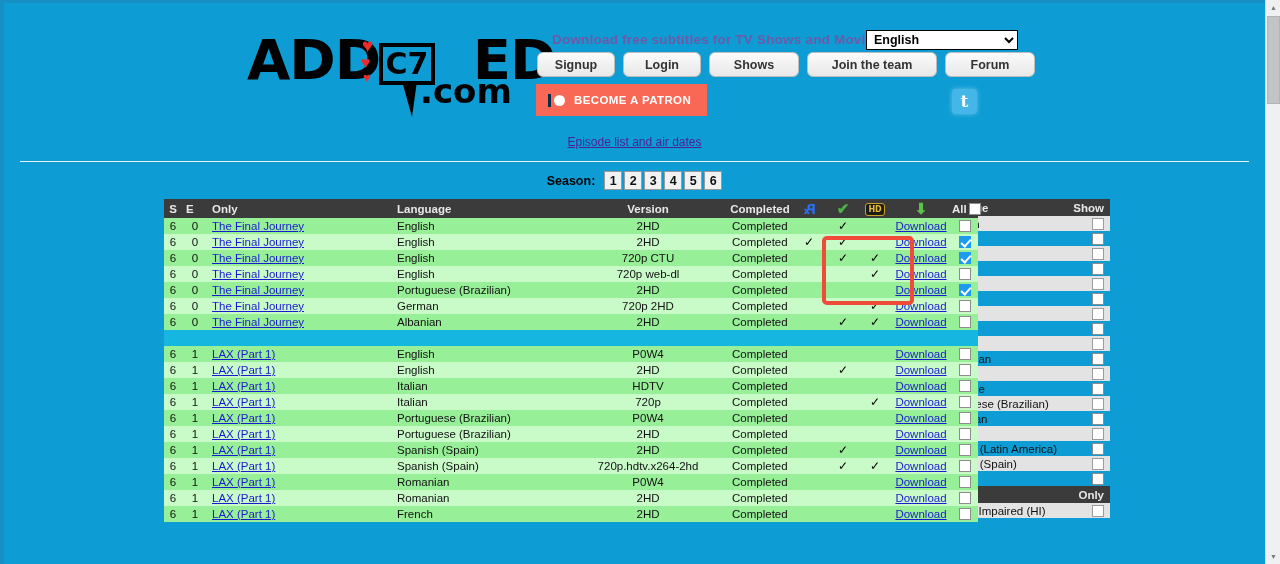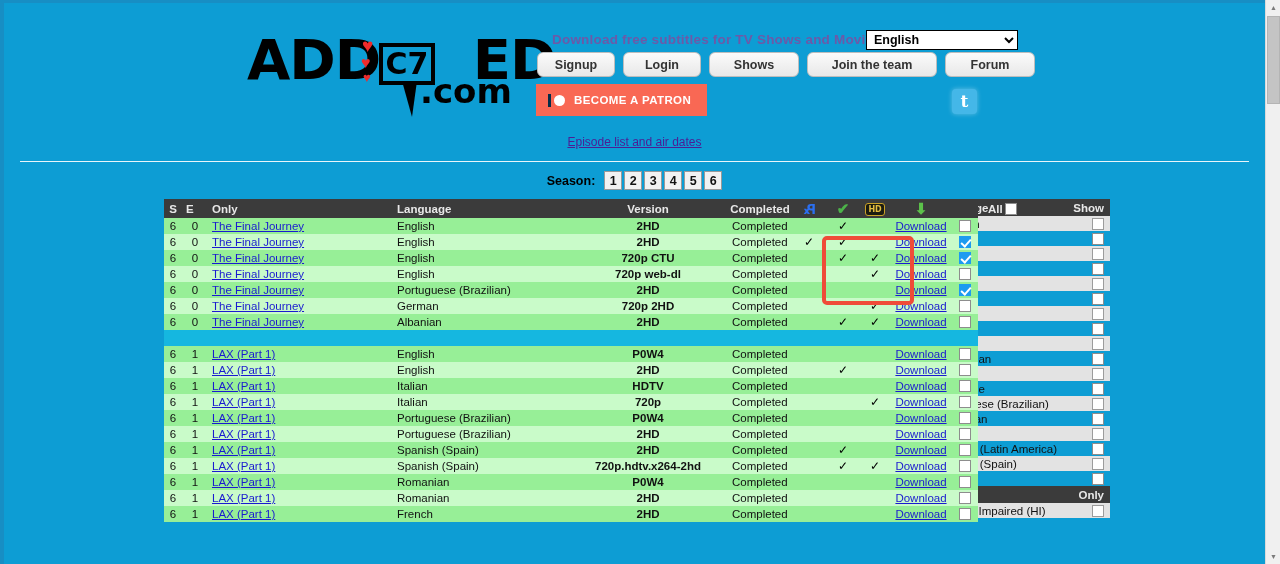--- a/index.html
+++ b/index.html
@@ -292,21 +292,21 @@
     background: #15b7e0;
     border: 0;
   }
   td.s, td.e { text-align: center; }
   td.ttl a {
     color: #1a1ad0;
     text-decoration: underline;
     cursor: pointer;
   }
   td.lang { text-align: left; }
-  td.ver { text-align: center; font-weight: bold; }
+  td.ver { text-align: center; }
   td.comp { text-align: left; padding-left: 8px; }
   td.ck { text-align: center; font-size: 12px; color: #000; }
   td.dl { text-align: center; }
   td.dl a {
     color: #1a1ad0;
     text-decoration: underline;
     cursor: pointer;
   }
   td.sel { text-align: center; }
 
@@ -358,21 +358,21 @@
     letter-spacing: -0.2px;
     font-family: "DejaVu Sans", sans-serif;
   }
   .dl-icon {
     display: inline-block;
     color: #5cc24a;
     font-size: 15px;
     line-height: 13px;
     font-weight: bold;
   }
-  .all-wrap { display: inline-flex; align-items: flex-start; gap: 2px; margin-left: 36px; }
+  .all-wrap { display: inline-flex; align-items: flex-start; gap: 2px; }
 
   
   #redbox {
     position: absolute;
     left: 658px; top: 37px;
     width: 92px; height: 69px;
     border: 4px solid #ef4b38;
     border-radius: 5px;
     pointer-events: none;
   }

